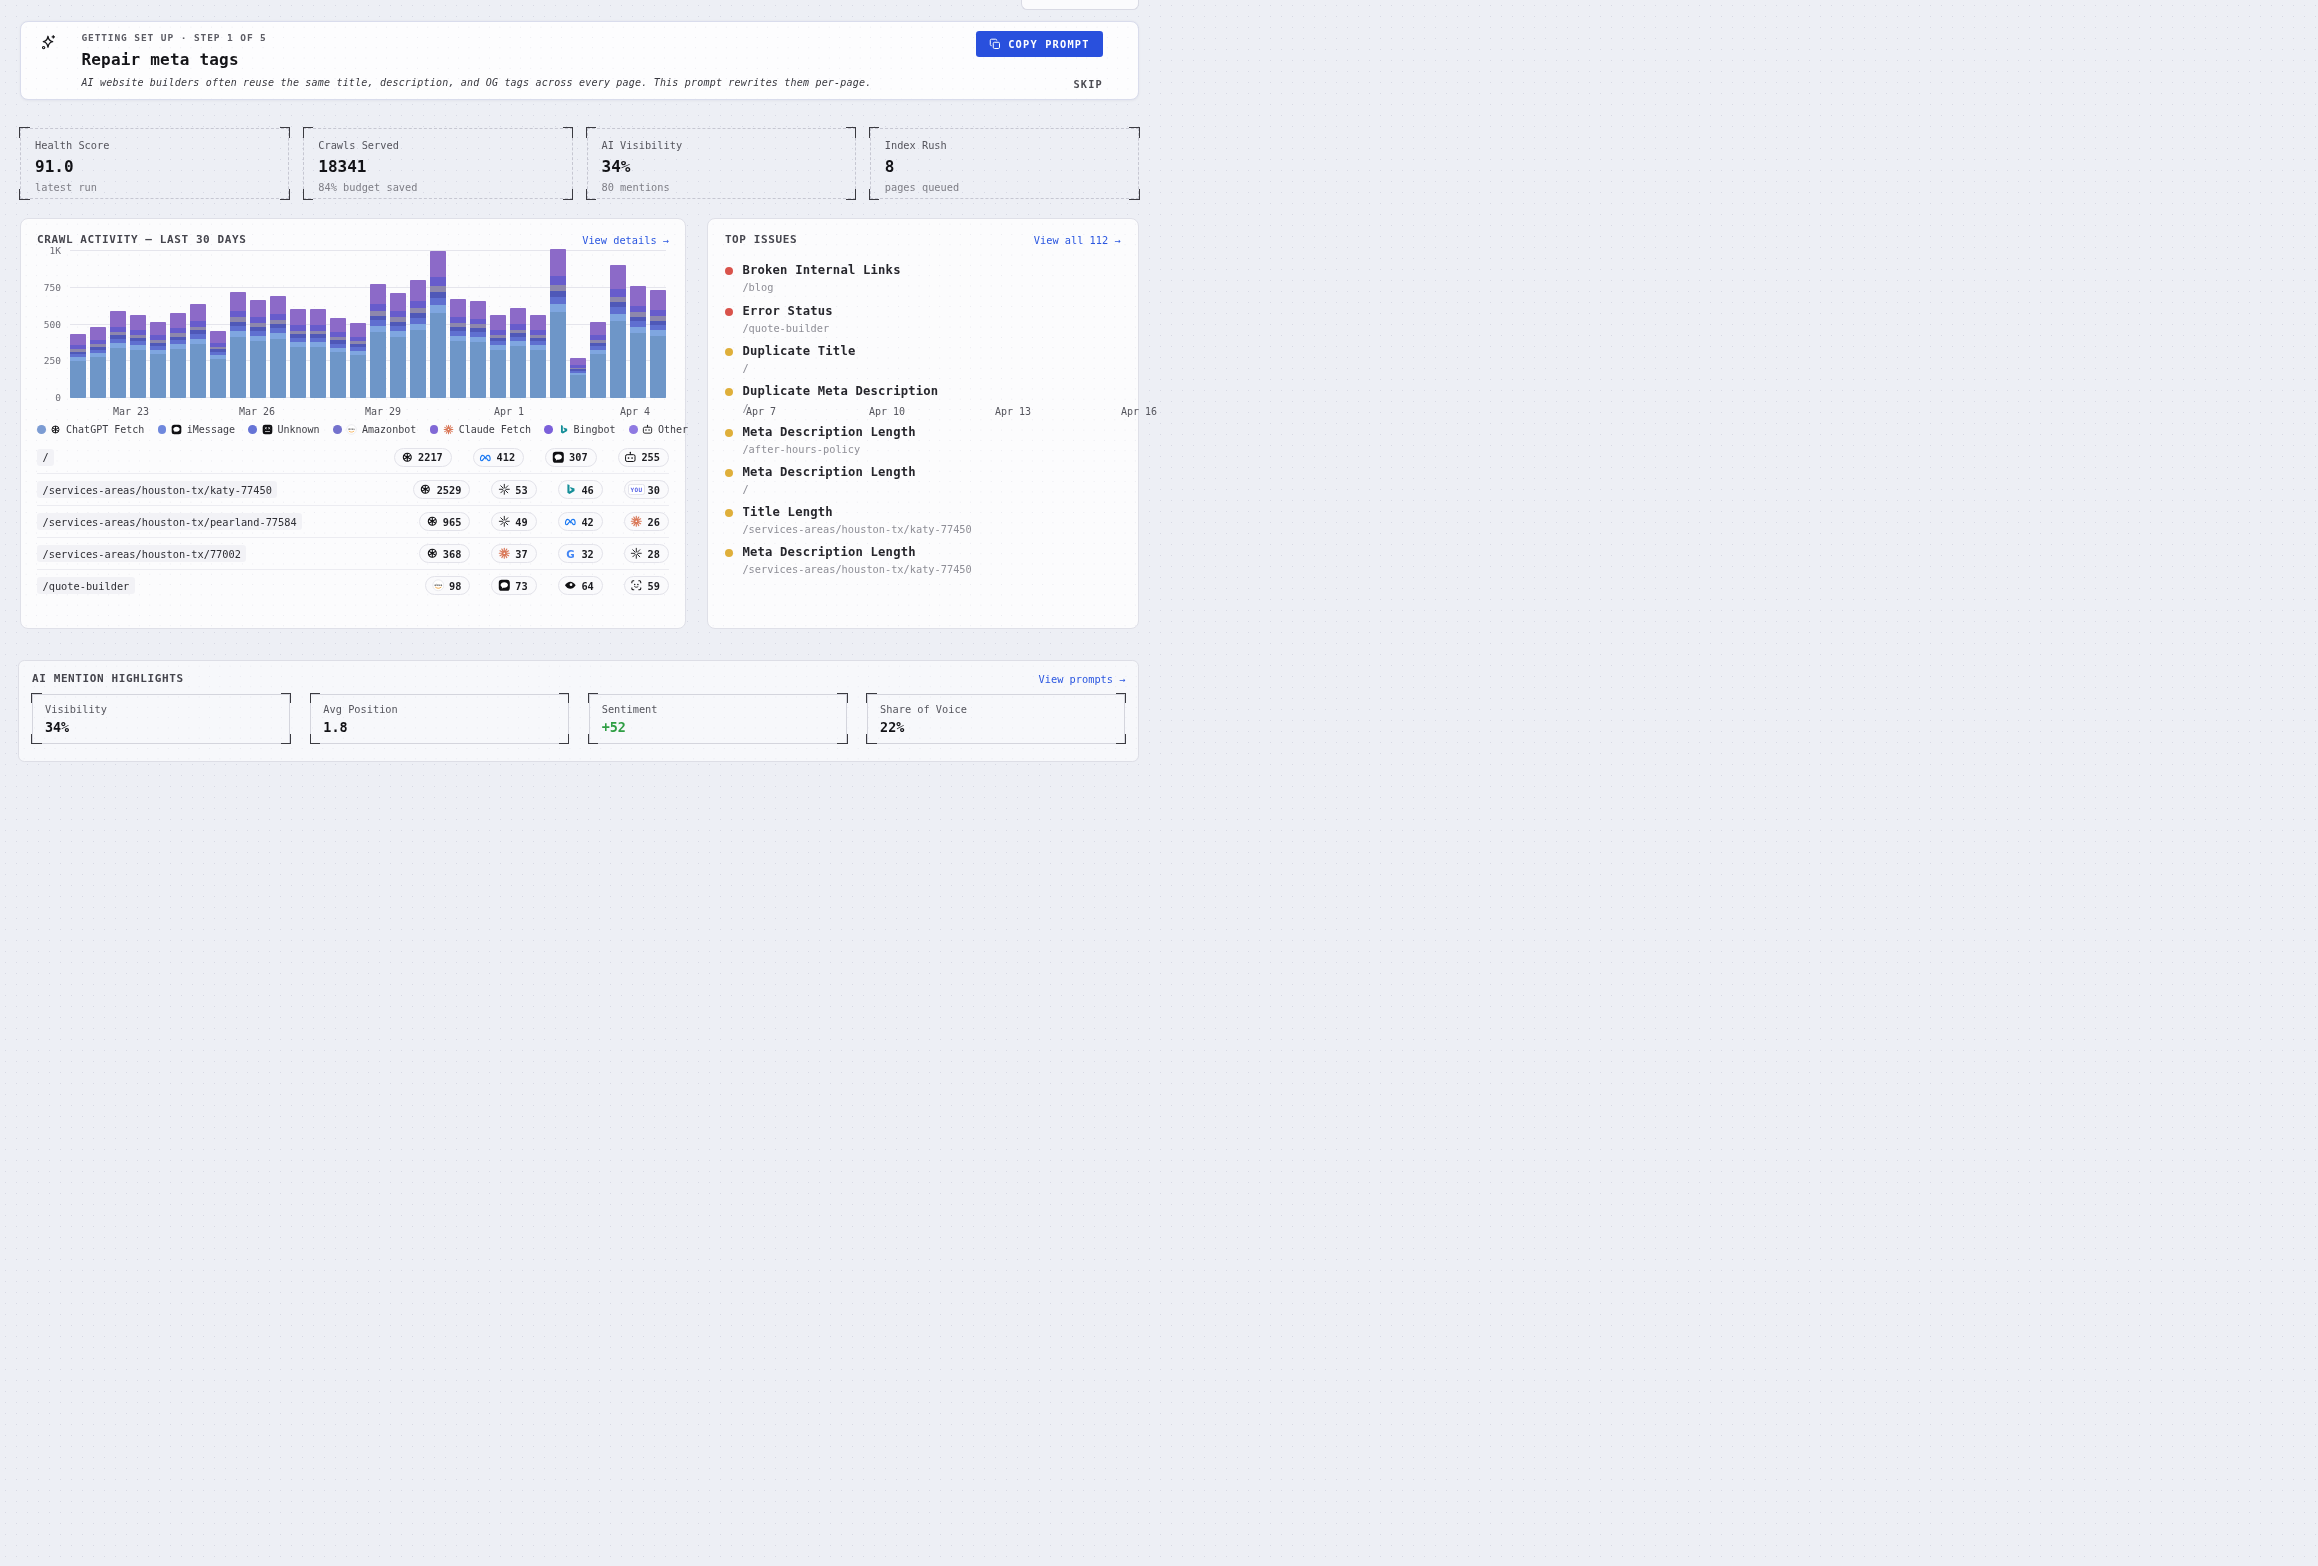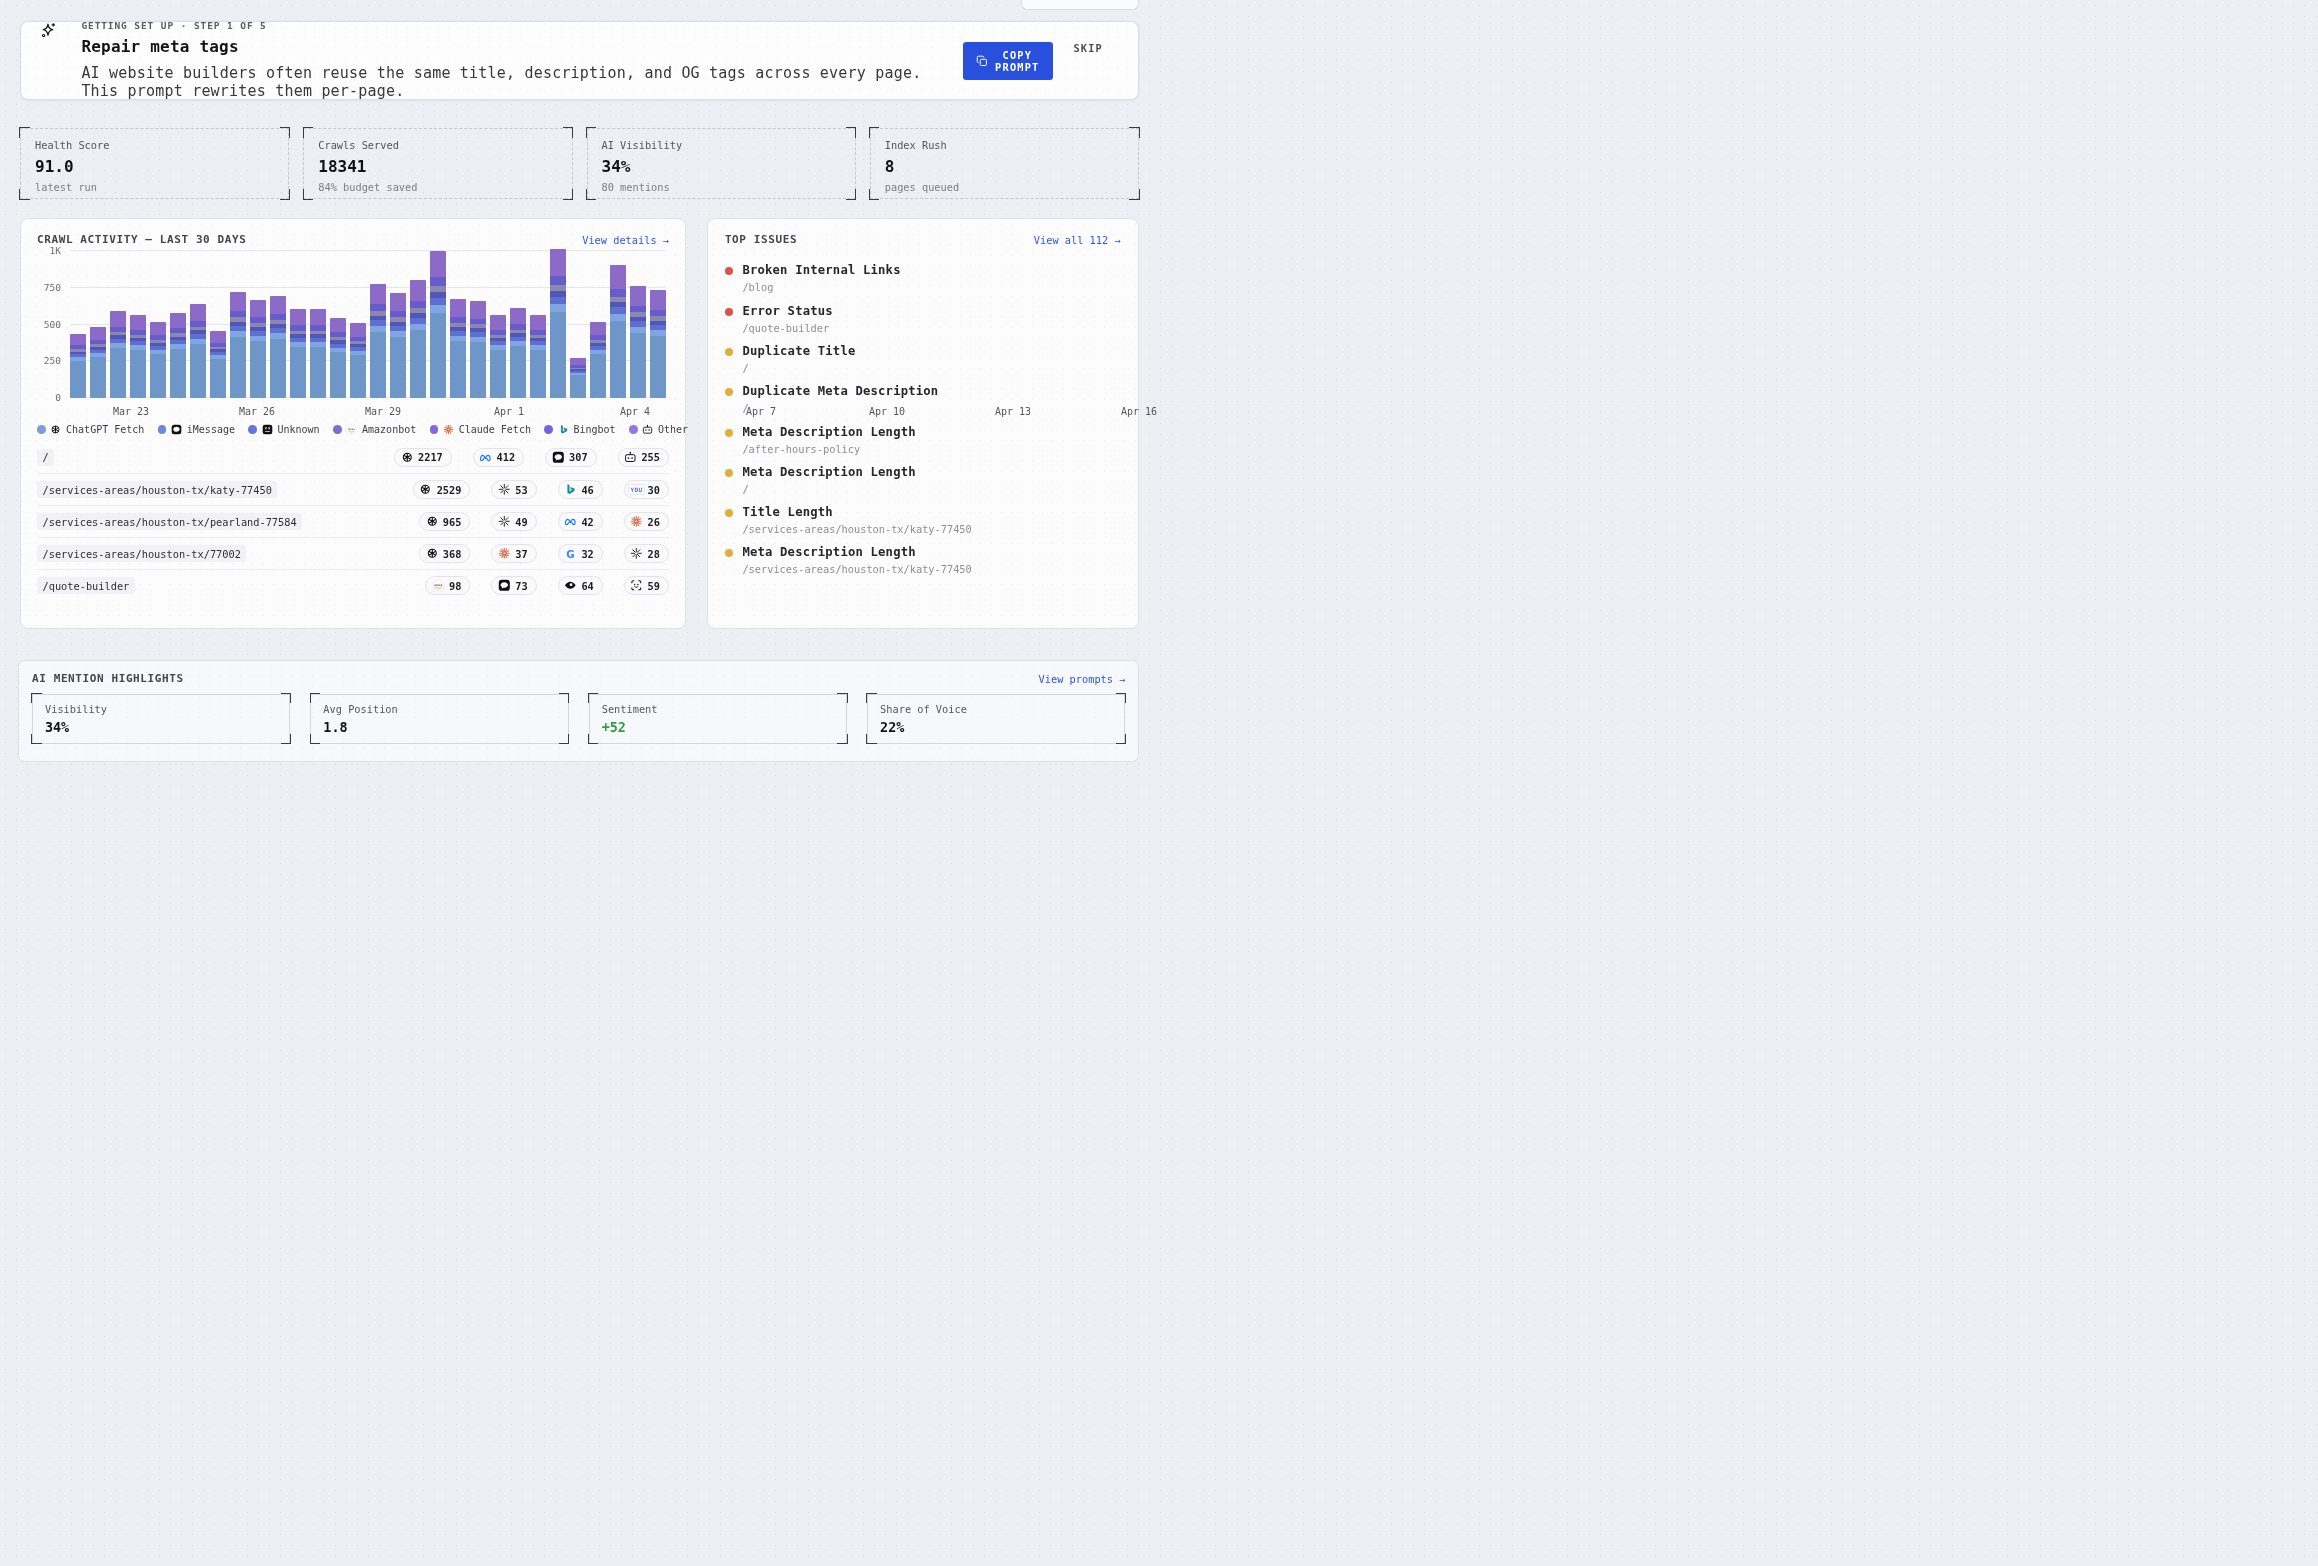--- a/index.html
+++ b/index.html
@@ -18,22 +18,22 @@
   
   .banner{margin-top:21px;height:79px;background:#fdfdfe;
     background-image:radial-gradient(#ececf2 0.8px, transparent 0.8px);background-size:10.3px 10.3px;
     border:0.8px solid #d9dcec;border-radius:8px;display:flex;align-items:center;
     padding:0 35px 0 19px;box-shadow:0 0.8px 2.4px rgba(25,25,60,.05);}
   .banner-left{display:flex;gap:24px;align-items:flex-start;}
   .banner-icon{width:17.4px;height:17.4px;flex:0 0 auto;margin-top:0.8px;}
   .banner-icon svg{width:17.4px;height:17.4px;display:block;}
   .kicker{font-size:9.5px;font-weight:bold;letter-spacing:0.9px;color:#5c5c64;line-height:1;}
   .b-title{font-size:16px;font-weight:bold;color:#141418;margin-top:7px;letter-spacing:0.2px;}
-  .b-desc{font-size:15px;color:#37373e;margin-top:8px;letter-spacing:0.2px;}
-  .banner-actions{margin-left:auto;display:flex;align-items:flex-start;gap:20.5px;}
+  .b-desc{font-size:10px;color:#37373e;margin-top:8px;letter-spacing:0.2px;font-style:italic;}
+  .banner-actions{margin-left:auto;display:flex;align-items:flex-end;gap:20.5px;flex-direction:column;}
   .copy-btn{display:flex;align-items:center;gap:7px;background:#2950dd;color:#fff;border:none;
     font-family:inherit;font-size:10.3px;font-weight:bold;letter-spacing:1.2px;
     padding:7px 13.4px;border-radius:3.2px;cursor:pointer;}
   .copy-btn svg{width:12px;height:12px;display:block;}
   .skip-btn{background:none;border:none;font-family:inherit;font-size:10.3px;font-weight:bold;
     letter-spacing:1.2px;color:#4b4b52;cursor:pointer;}
   
   .stats-row{margin-top:28px;display:flex;gap:14px;height:71px;}
   .stat-card{flex:1;position:relative;border:0.8px dashed #c6c7d2;padding:10.3px 14px;}
   .cb{position:absolute;width:10.3px;height:10.3px;border:1.6px solid #3b3b41;}

